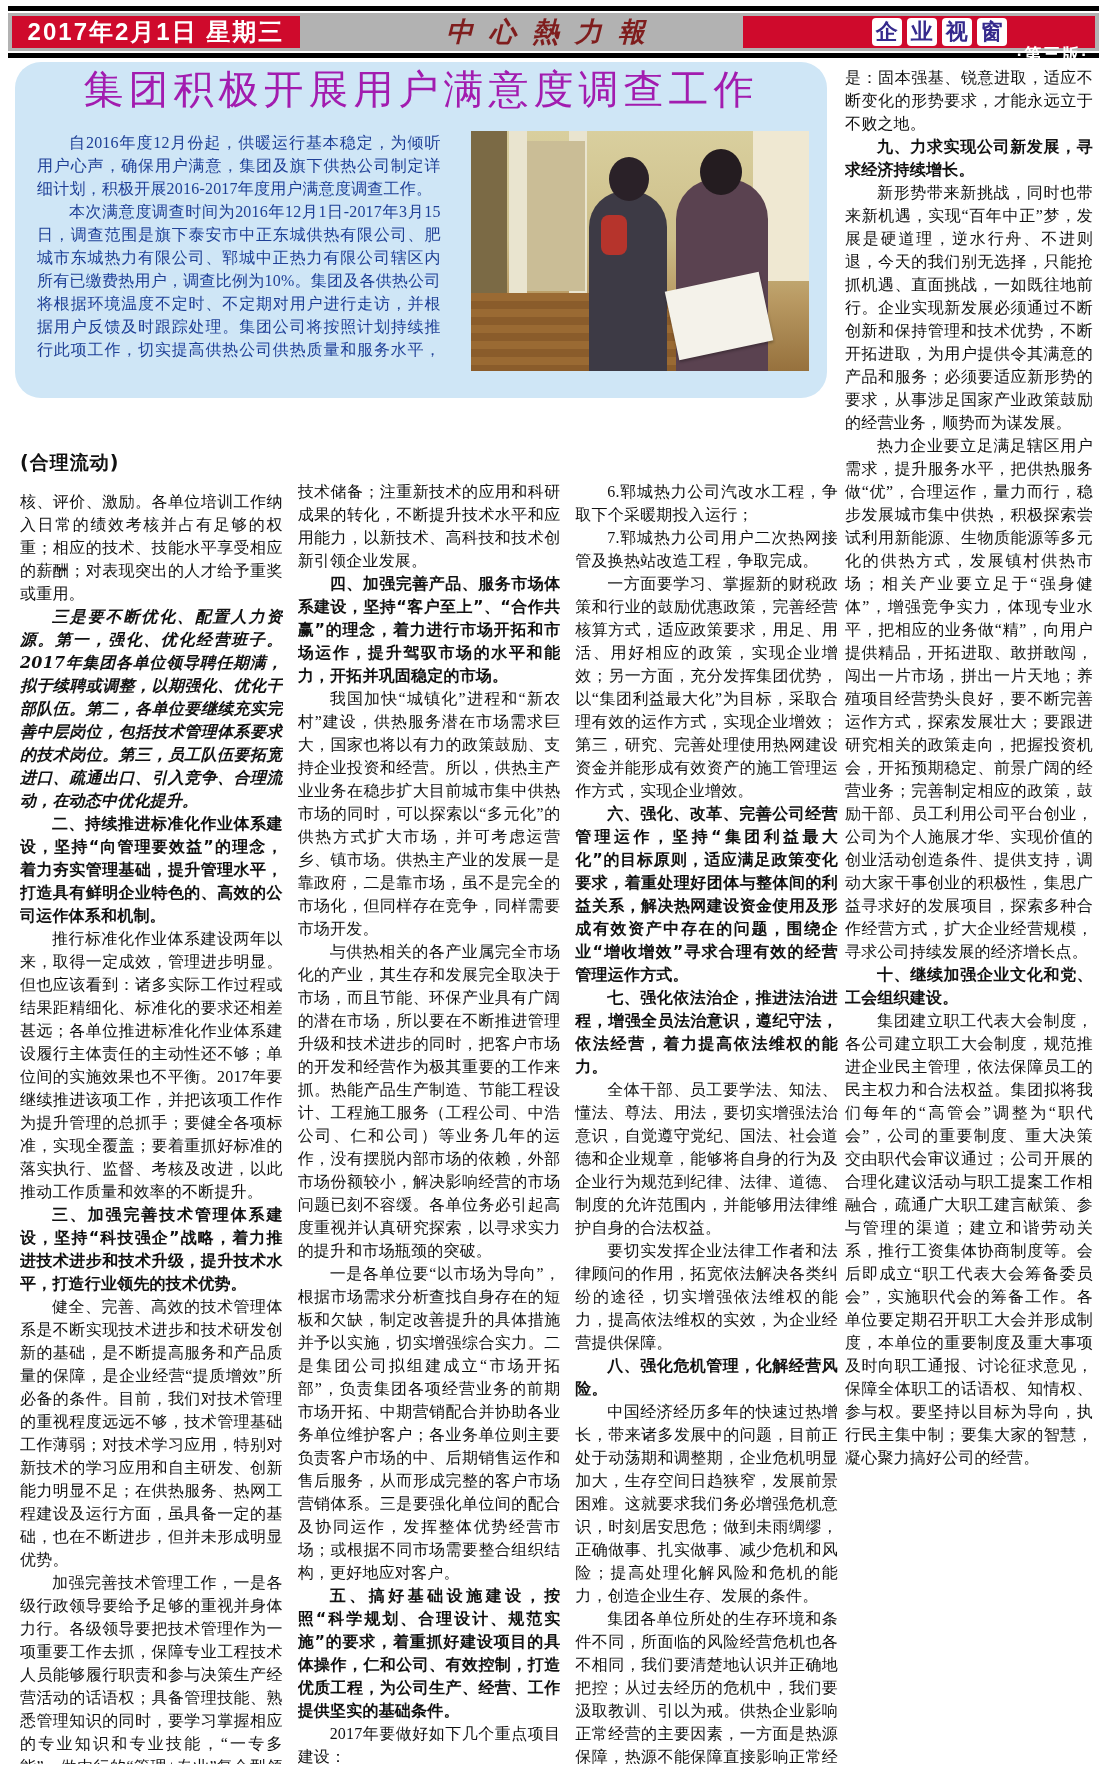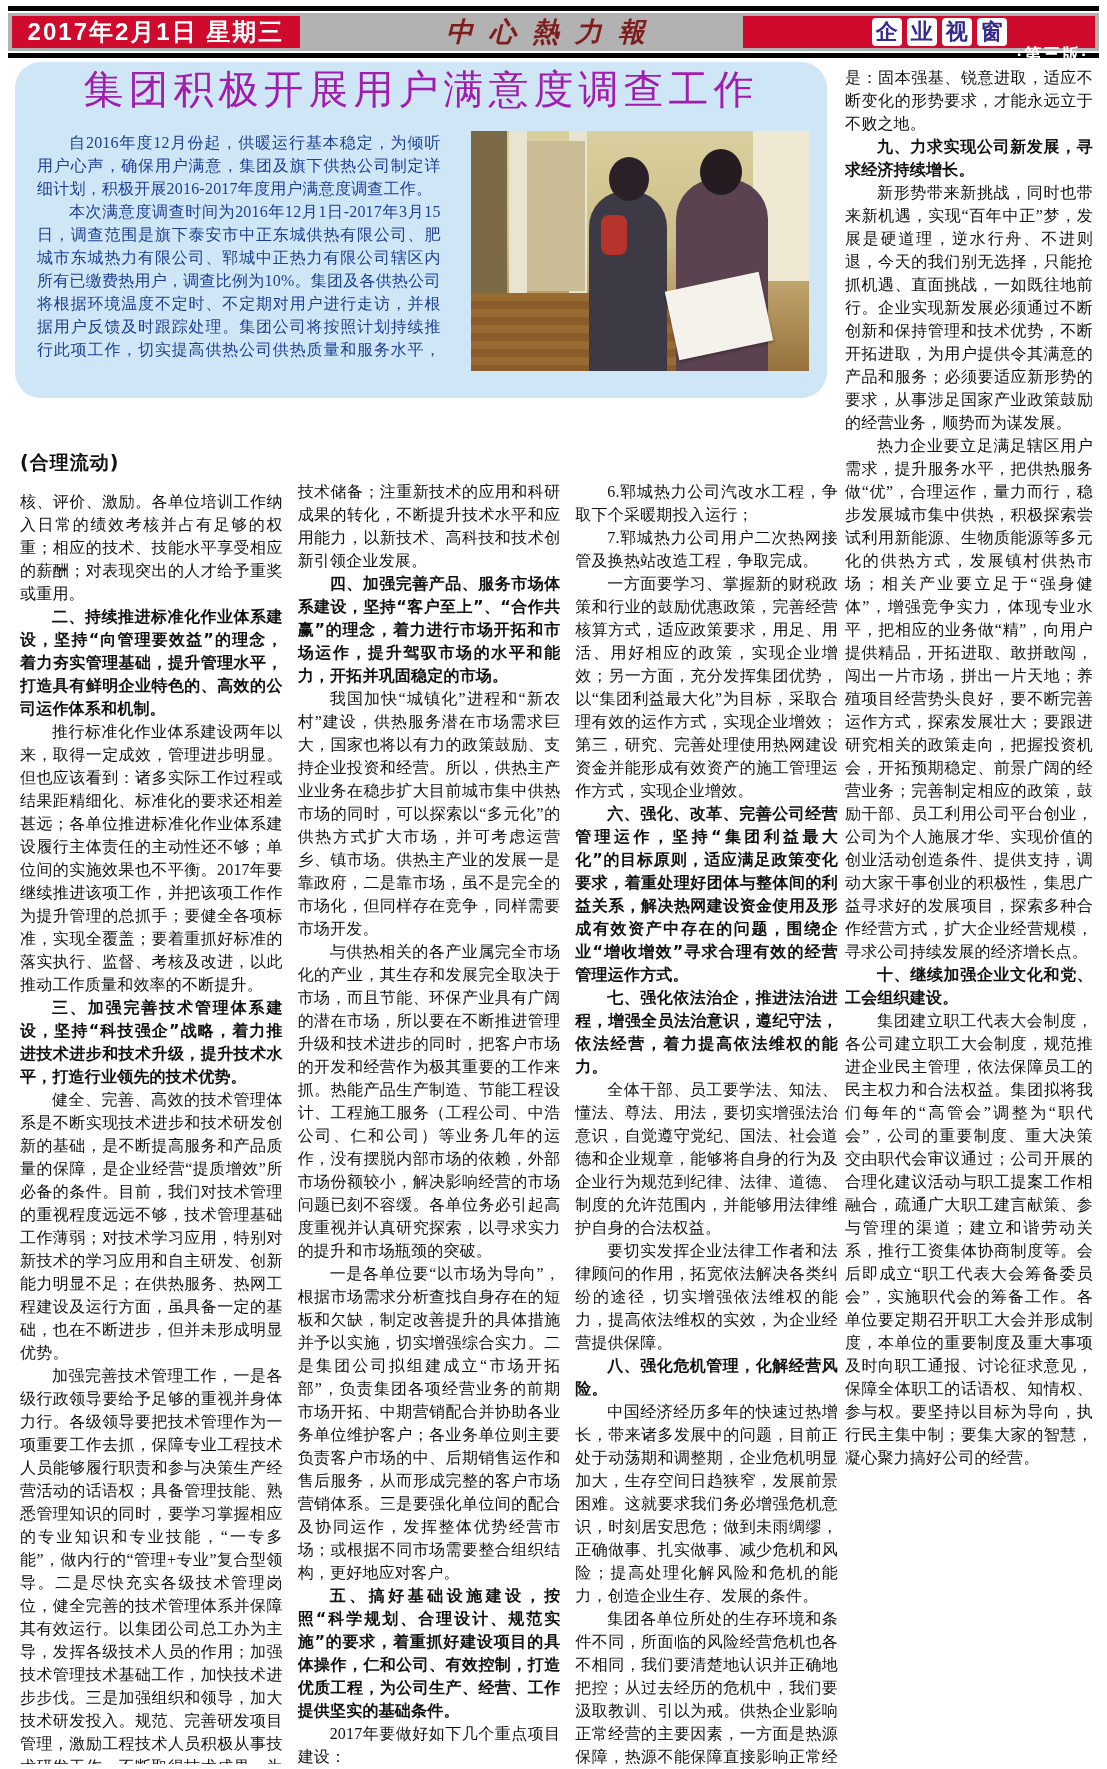--- a/index.html
+++ b/index.html
@@ -108,20 +108,21 @@
         <div class="paper"></div>
       </div>
     </div>
   </div>
 
   <div class="cols3">
     <div class="col">
       <div class="cont-note">(合理流动)</div>
       <div>
           <p class="para noindent">核、评价、激励。各单位培训工作纳入日常的绩效考核并占有足够的权重；相应的技术、技能水平享受相应的薪酬；对表现突出的人才给予重奖或重用。</p>
+          <p class="para script">三是要不断优化、配置人力资源。第一，强化、优化经营班子。2017年集团各单位领导聘任期满，拟于续聘或调整，以期强化、优化干部队伍。第二，各单位要继续充实完善中层岗位，包括技术管理体系要求的技术岗位。第三，员工队伍要拓宽进口、疏通出口、引入竞争、合理流动，在动态中优化提升。</p>
           <p class="para bold">二、持续推进标准化作业体系建设，坚持“向管理要效益”的理念，着力夯实管理基础，提升管理水平，打造具有鲜明企业特色的、高效的公司运作体系和机制。</p>
           <p class="para">推行标准化作业体系建设两年以来，取得一定成效，管理进步明显。但也应该看到：诸多实际工作过程或结果距精细化、标准化的要求还相差甚远；各单位推进标准化作业体系建设履行主体责任的主动性还不够；单位间的实施效果也不平衡。2017年要继续推进该项工作，并把该项工作作为提升管理的总抓手；要健全各项标准，实现全覆盖；要着重抓好标准的落实执行、监督、考核及改进，以此推动工作质量和效率的不断提升。</p>
           <p class="para bold">三、加强完善技术管理体系建设，坚持“科技强企”战略，着力推进技术进步和技术升级，提升技术水平，打造行业领先的技术优势。</p>
           <p class="para">健全、完善、高效的技术管理体系是不断实现技术进步和技术研发创新的基础，是不断提高服务和产品质量的保障，是企业经营“提质增效”所必备的条件。目前，我们对技术管理的重视程度远远不够，技术管理基础工作薄弱；对技术学习应用，特别对新技术的学习应用和自主研发、创新能力明显不足；在供热服务、热网工程建设及运行方面，虽具备一定的基础，也在不断进步，但并未形成明显优势。</p>
           <p class="para">加强完善技术管理工作，一是各级行政领导要给予足够的重视并身体力行。各级领导要把技术管理作为一项重要工作去抓，保障专业工程技术人员能够履行职责和参与决策生产经营活动的话语权；具备管理技能、熟悉管理知识的同时，要学习掌握相应的专业知识和专业技能，“一专多能”，做内行的“管理+专业”复合型领导。二是尽快充实各级技术管理岗位，健全完善的技术管理体系并保障其有效运行。以集团公司总工办为主导，发挥各级技术人员的作用；加强技术管理技术基础工作，加快技术进步步伐。三是加强组织和领导，加大技术研发投入。规范、完善研发项目管理，激励工程技术人员积极从事技术研发工作，不断取得技术成果，为企业发展提供有力的技术支撑和必要的</p>
         </div>
     </div>
     <div class="col col-pad">
         <p class="para noindent">技术储备；注重新技术的应用和科研成果的转化，不断提升技术水平和应用能力，以新技术、高科技和技术创新引领企业发展。</p>
         <p class="para bold">四、加强完善产品、服务市场体系建设，坚持“客户至上”、“合作共赢”的理念，着力进行市场开拓和市场运作，提升驾驭市场的水平和能力，开拓并巩固稳定的市场。</p>

